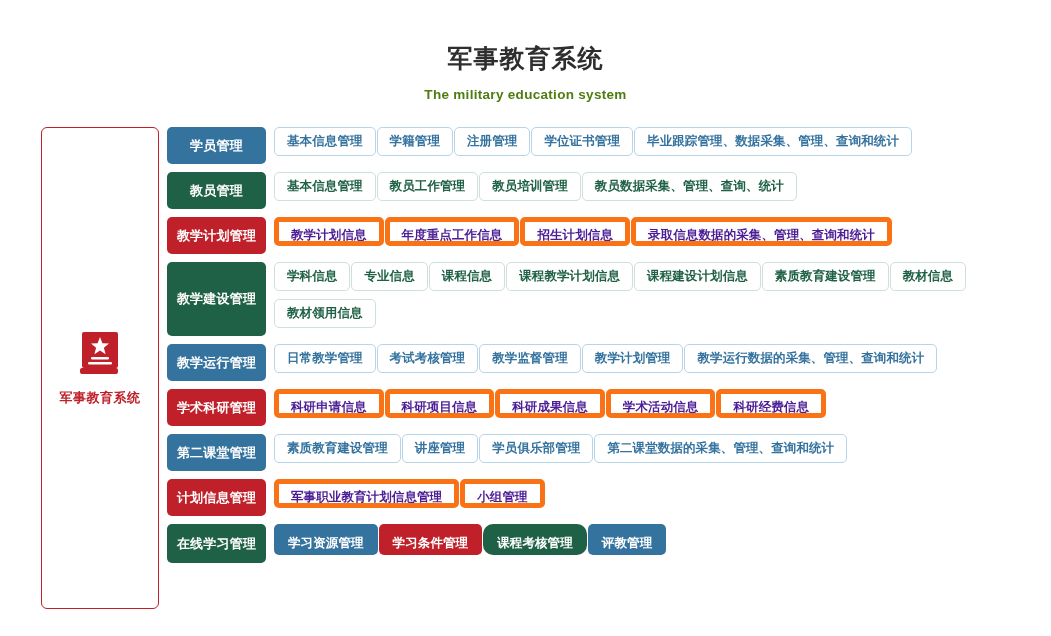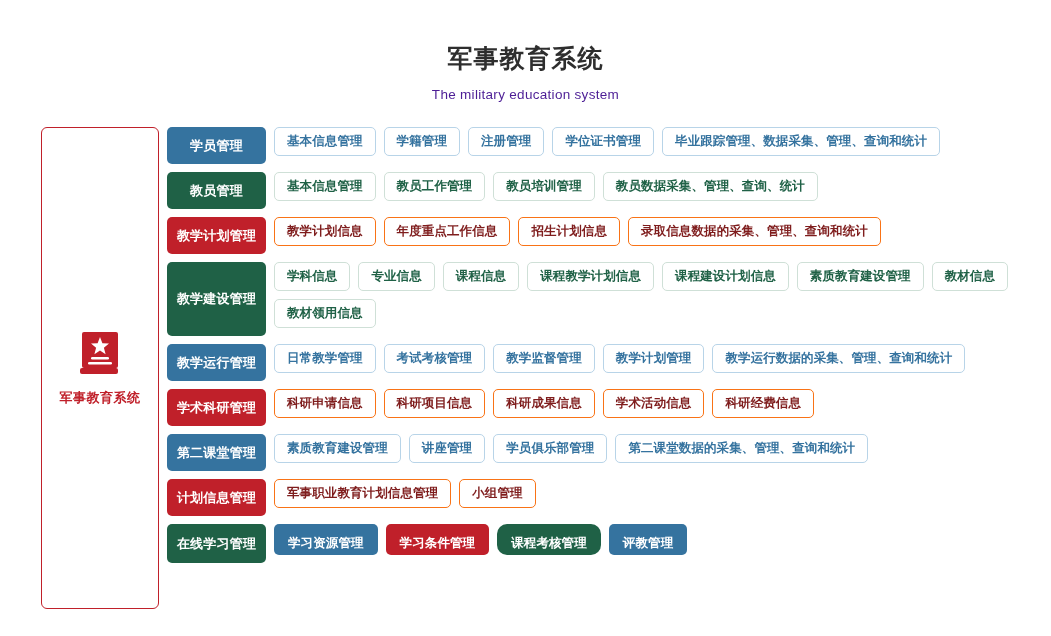--- a/index.html
+++ b/index.html
@@ -17,22 +17,22 @@
   .header h1 {
     margin: 0;
     font-size: 25px;
     font-weight: bold;
     color: #2e2e2e;
     letter-spacing: 1px;
   }
   .header .subtitle {
     margin-top: 12px;
     font-size: 13.5px;
-    color: #4c1d95;
-    font-weight: normal;
+    color: #4d7c0f;
+    font-weight: bold;
     letter-spacing: .3px;
   }
 
   
   .body-wrap {
     display: flex;
     align-items: flex-start;
     padding-left: 41px;
     padding-top: 25px;
   }
@@ -99,29 +99,29 @@
     flex: 1 1 auto;
   }
   .item {
     border-radius: 5px;
     background: #ffffff;
     font-size: 12.5px;
     font-weight: bold;
     padding: 0 12px;
     height: 29px;
     line-height: 27px;
-    margin-right: 8px;
+    margin-right: 1px;
     margin-bottom: 8px;
     white-space: nowrap;
     letter-spacing: .1px;
   }
 
   .item.blue  { border: 1px solid #b8d4e8; color: #35739f; }
   .item.green { border: 1px solid #cfe0d7; color: #1f6146; }
-  .item.red   { border: 1px solid #f97316; color: #7f1d1d; }
+  .item.red   { border: 5px solid #f97316; color: #4c1d95; }
 
   
   .item.solid { border: none; color: #ffffff; height: 31px; line-height: 31px; padding: 4px 14px; }
   .item.solid.blue  { background: #35739f; color:#fff; }
   .item.solid.green { background: #1f6146; color:#fff;border-radius:10px; }
   .item.solid.red   { background: #c0202a; color:#fff;text-align:right; }
 
   
   .row.two-line .cat { min-height: 74px; }
   .row.two-line .items { max-width: 760px; }

